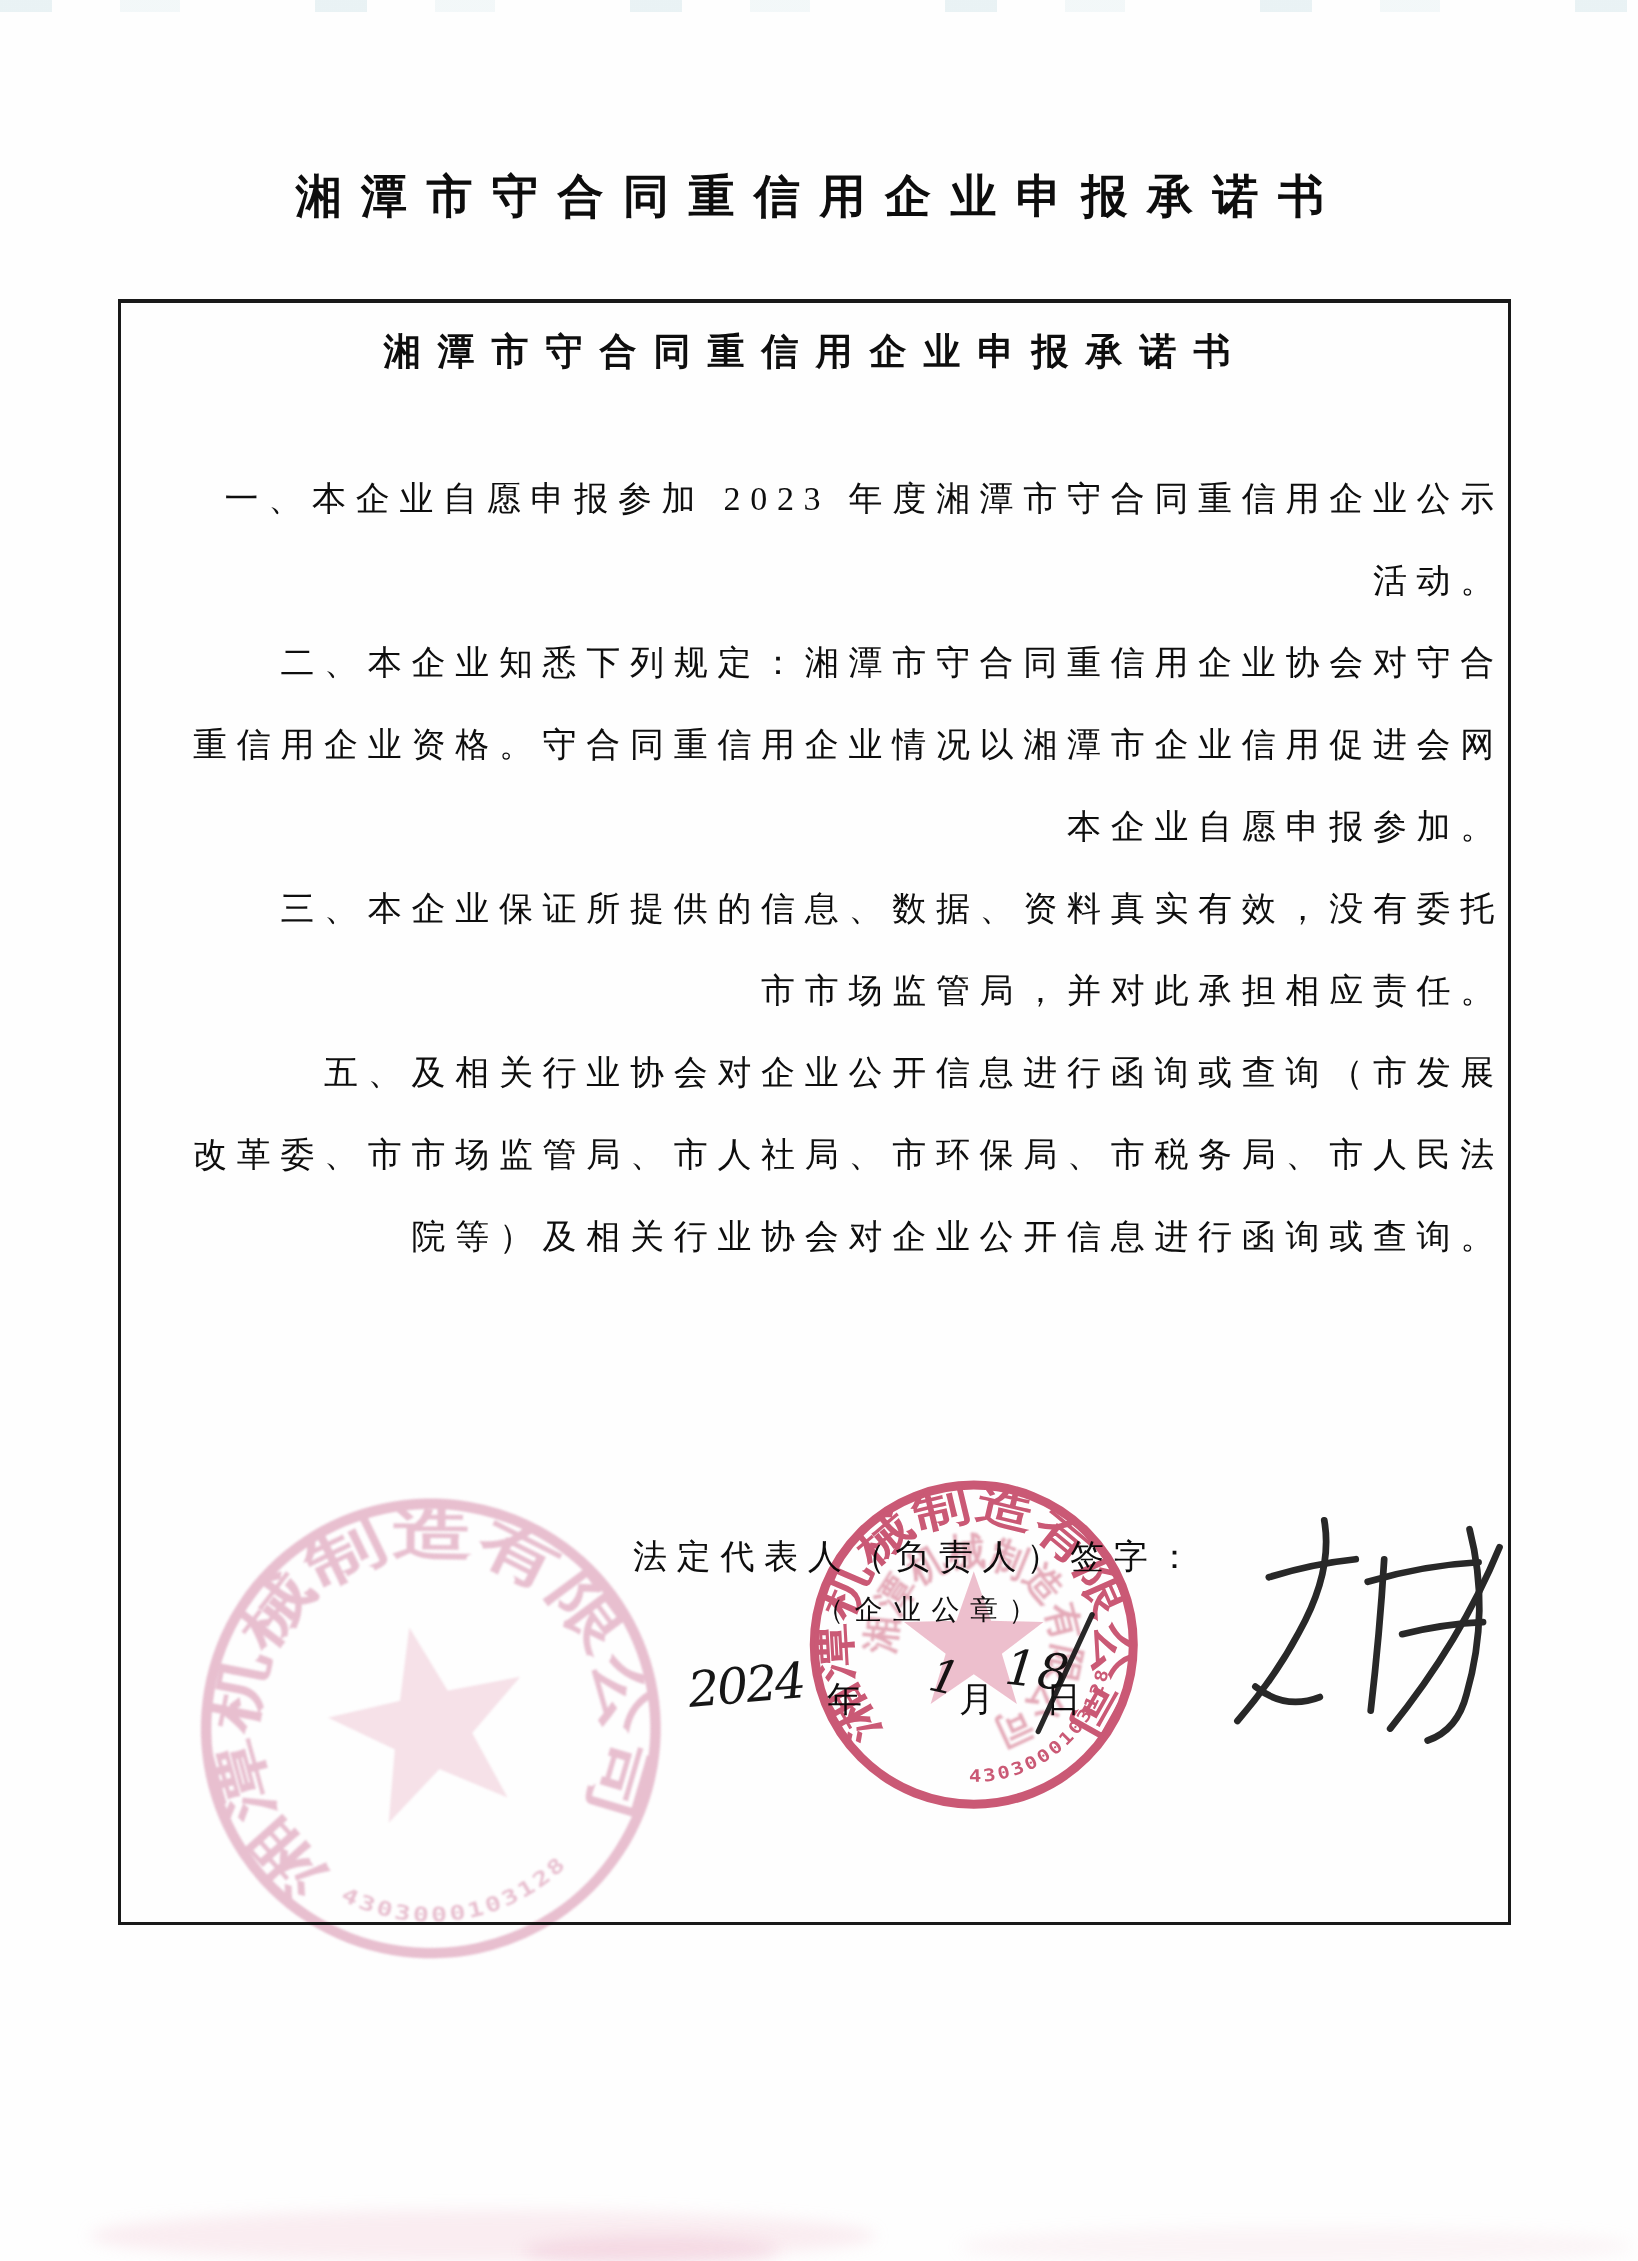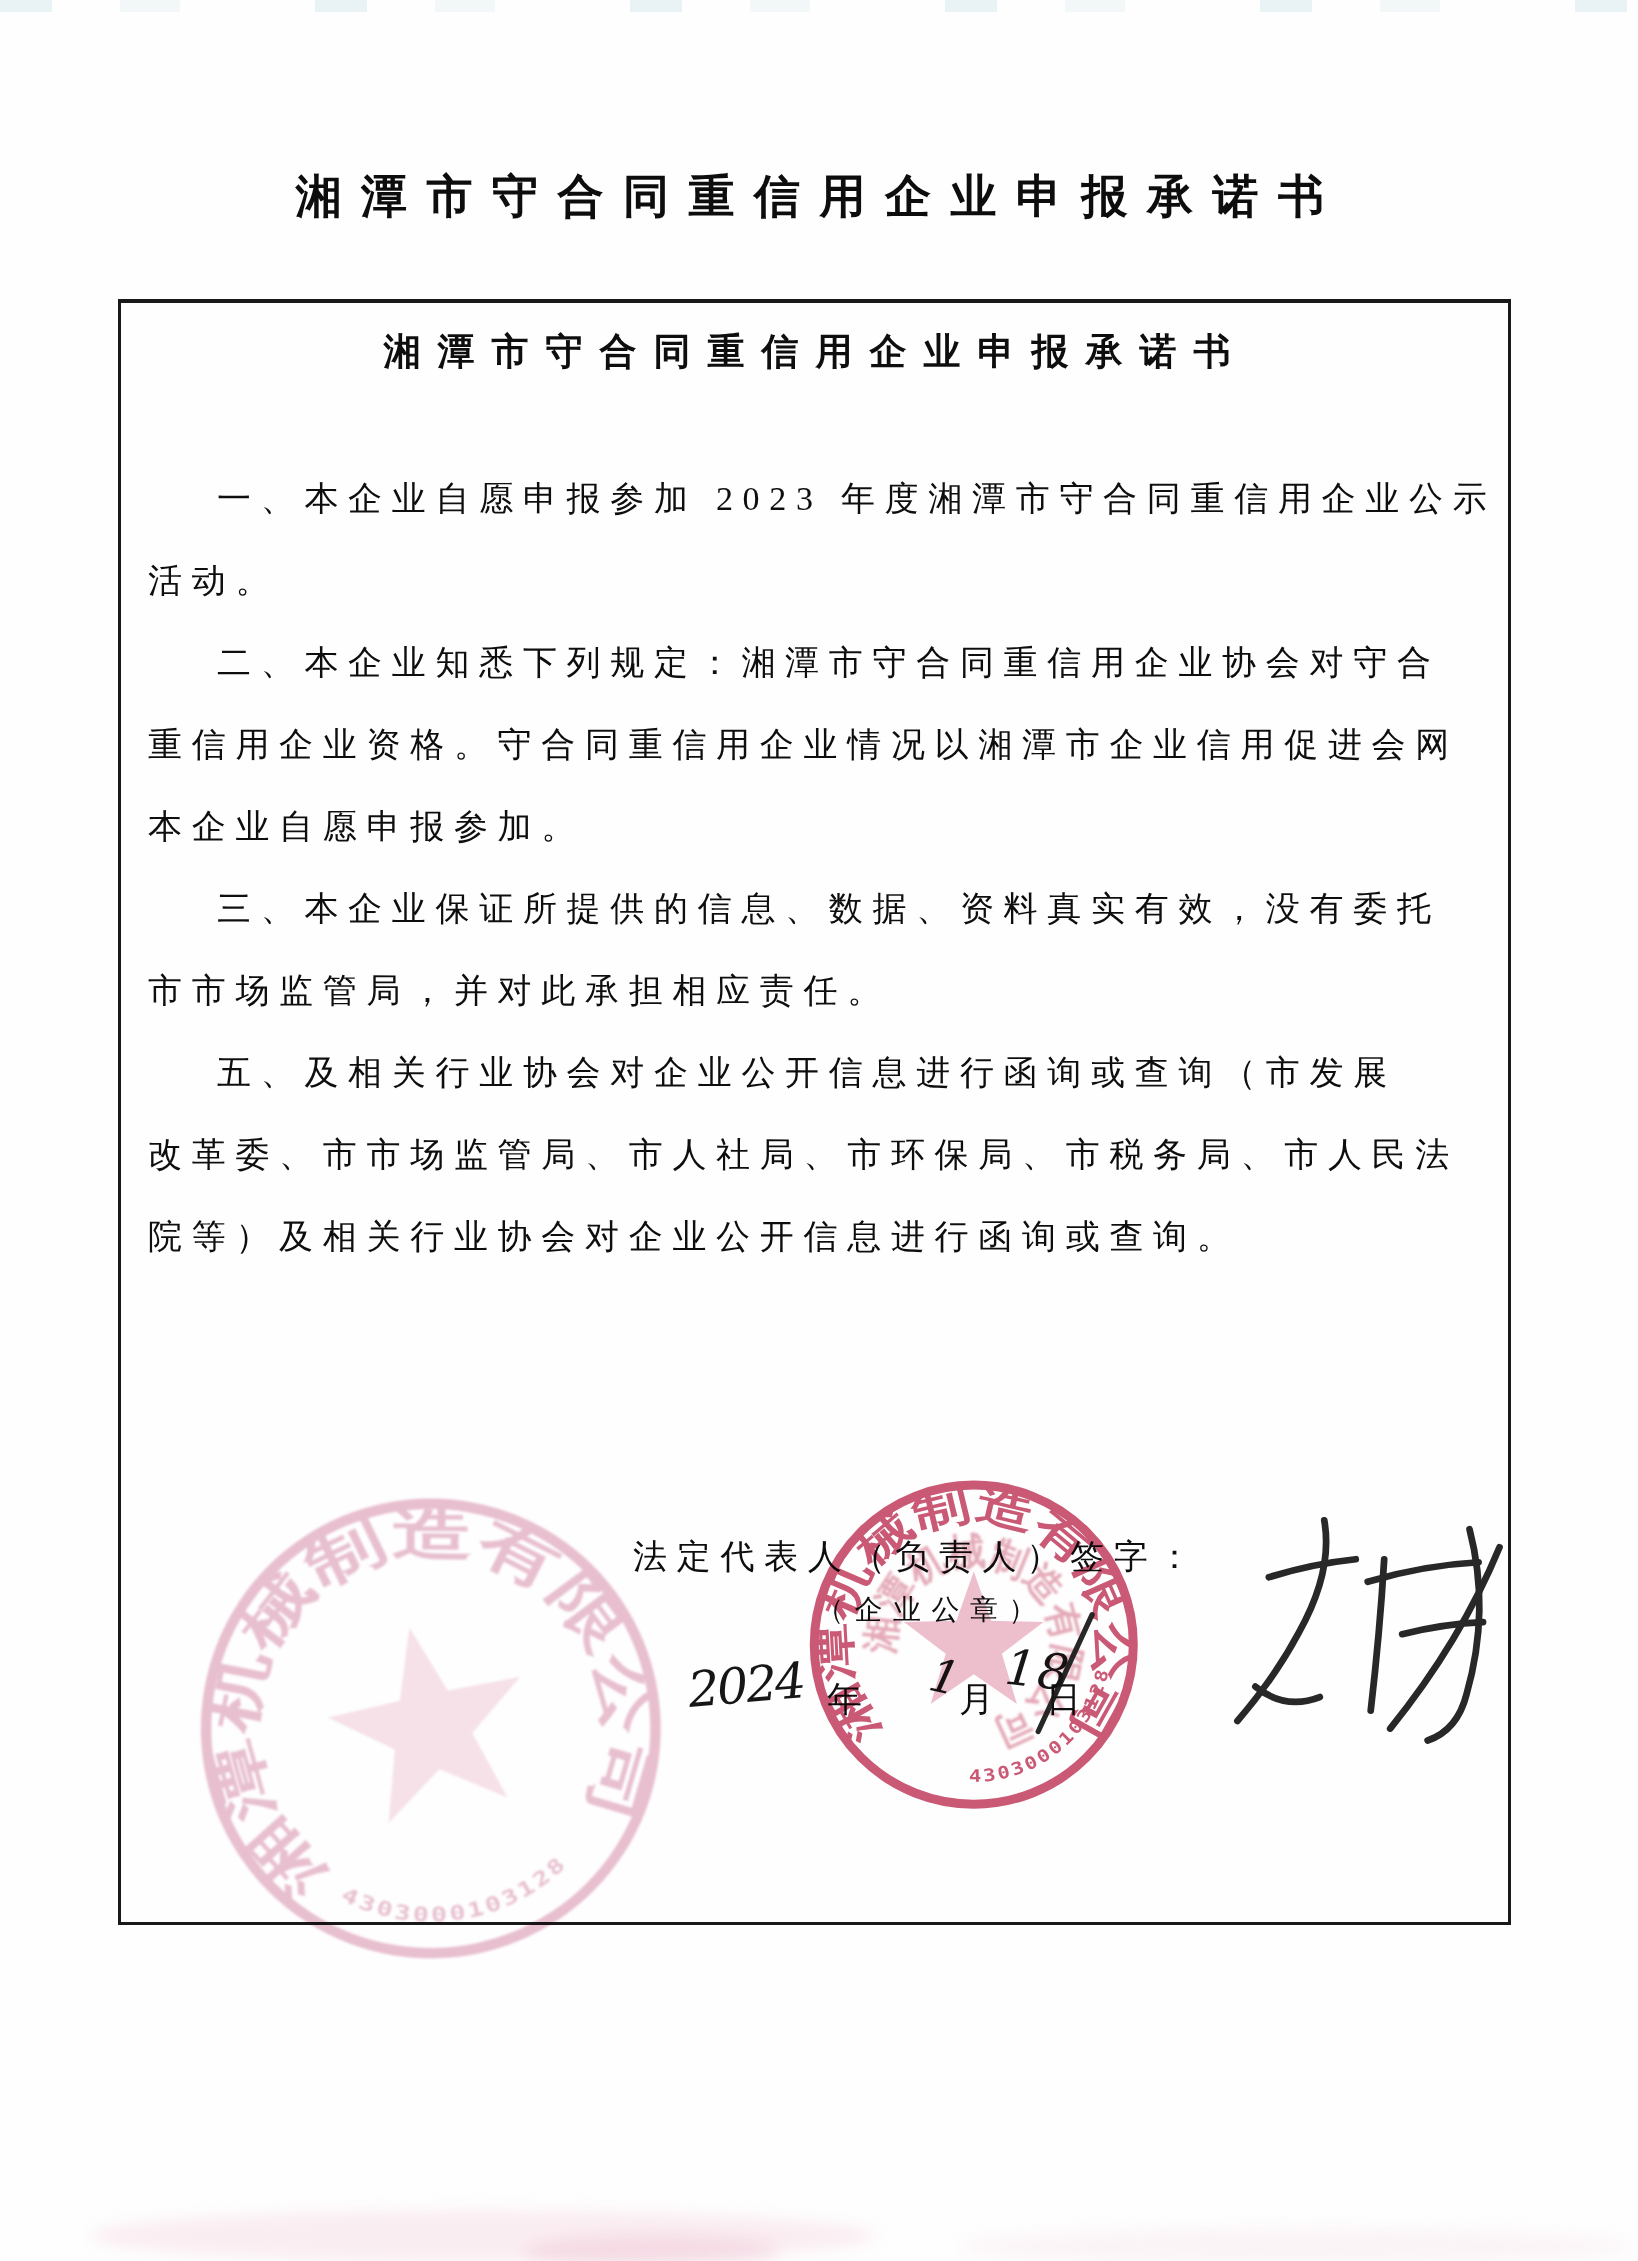--- a/index.html
+++ b/index.html
@@ -31,21 +31,21 @@
   }
   .inner-title{
     position:absolute;left:118px;top:327px;width:1395px;text-align:center;
     font-family:"Liberation Sans",sans-serif;font-weight:bold;
     font-size:37px;letter-spacing:17px;color:#0e0e0e;white-space:nowrap;
   }
   #body-lines{
     position:absolute;left:148px;top:458px;width:1356px;
     font-size:34px;line-height:82px;letter-spacing:9.7px;color:#0e0e0e;
   }
-  .bodyline{white-space:nowrap;}
+  .bodyline{white-space:nowrap;text-align:right;}
   .bodyline.ind{padding-left:69px;}
 
   .sig-label{
     position:absolute;left:633px;top:1534px;
     font-size:34px;letter-spacing:9.7px;white-space:nowrap;color:#0e0e0e;
   }
   .seal-note{
     position:absolute;left:816px;top:1591px;
     font-size:28px;letter-spacing:10.5px;white-space:nowrap;color:#0e0e0e;
   }

